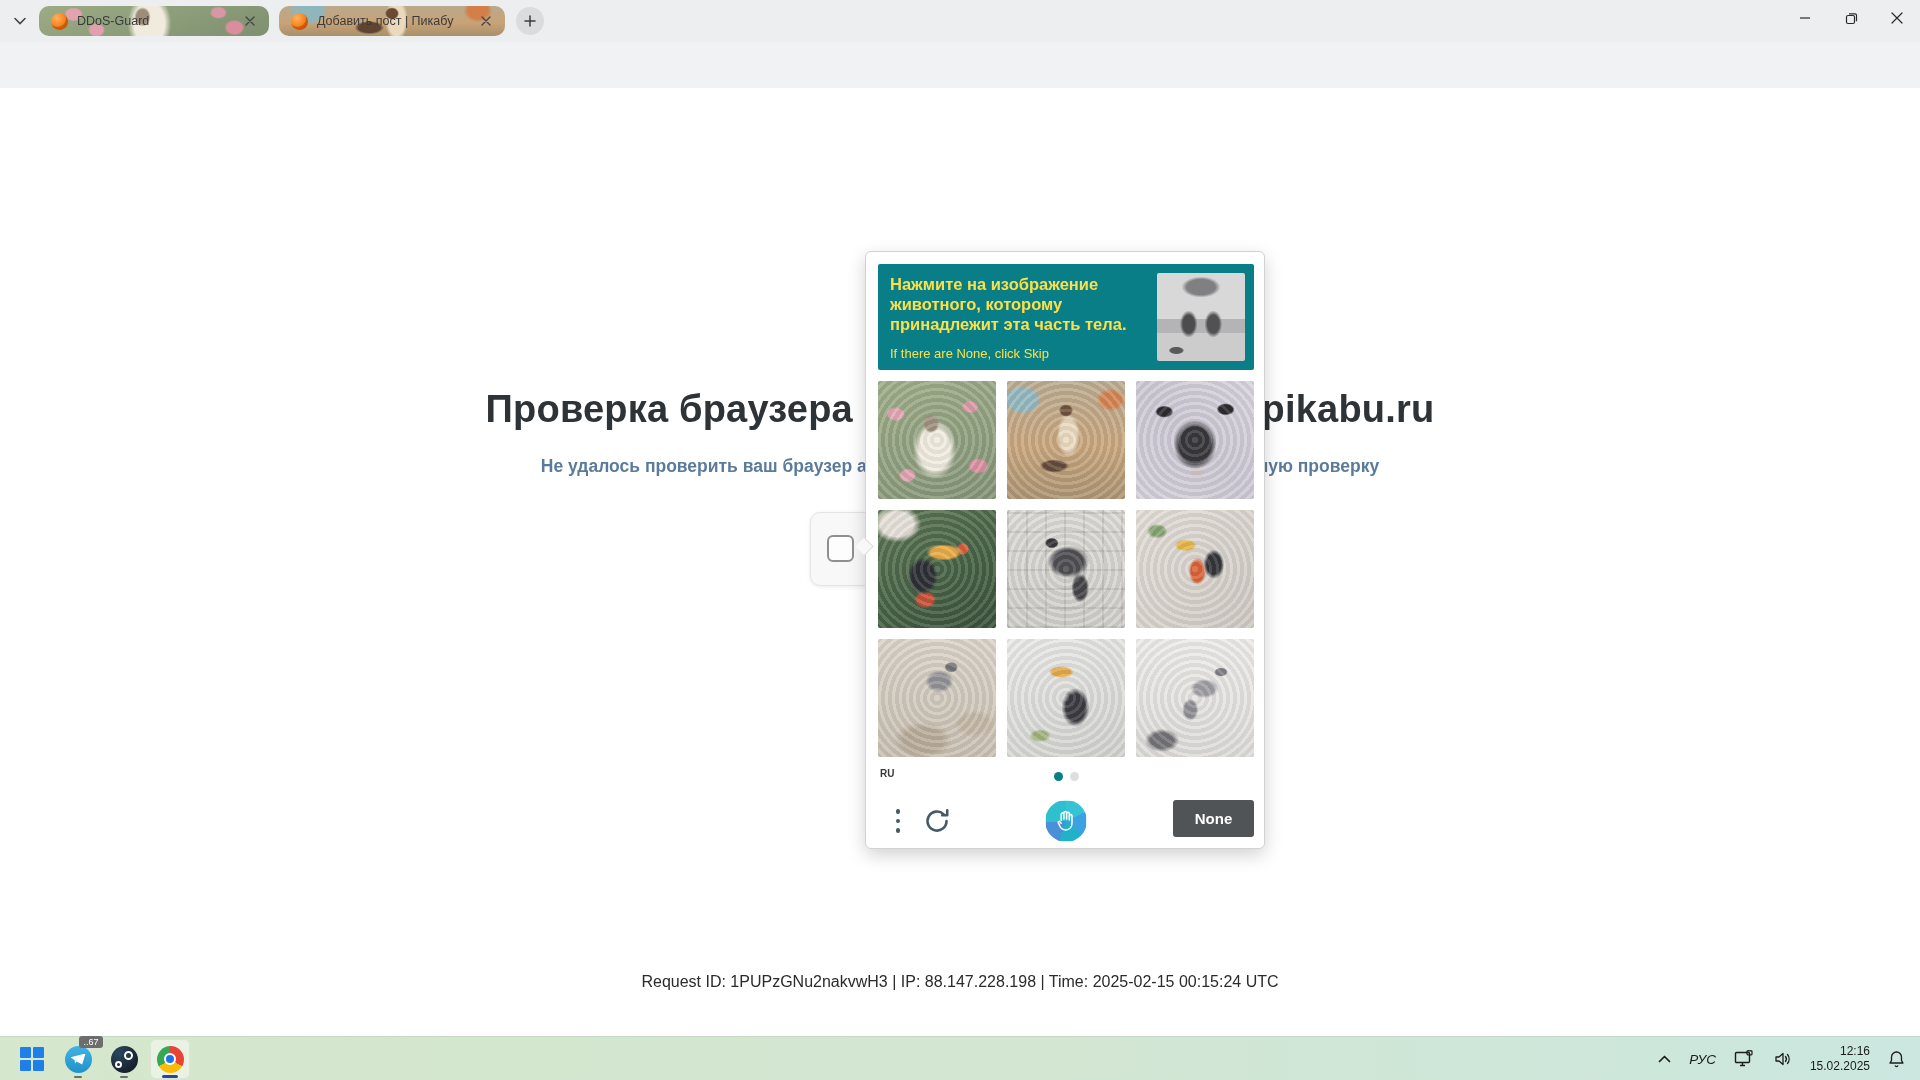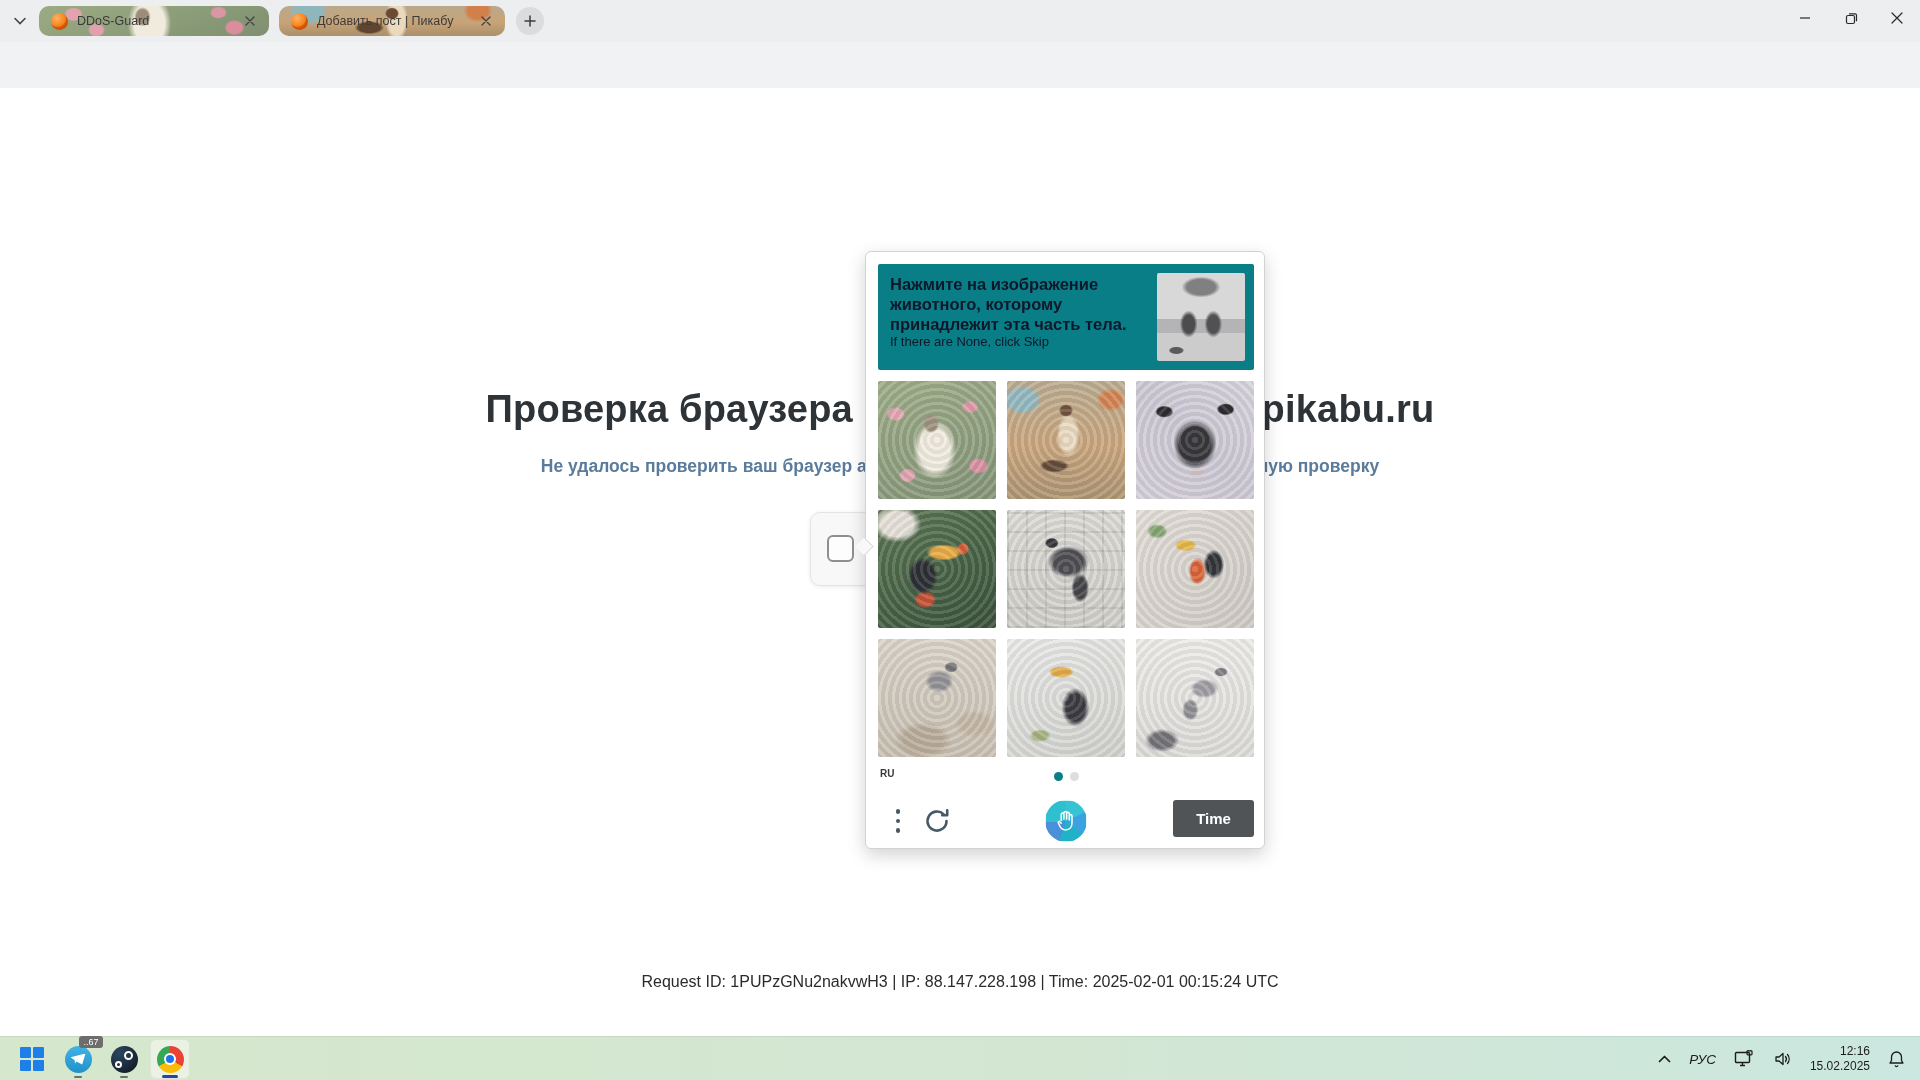--- a/index.html
+++ b/index.html
@@ -46,23 +46,23 @@
   .request-line { position:absolute; left:0; top:885px; width:1920px; text-align:center; font-size:16px; color:#2b2b2b; }
 
   
   .cb-card { position:absolute; left:810px; top:424px; width:74px; height:74px; background:#f8f8f8; border:1px solid #e4e4e4; border-radius:10px; box-shadow:0 1px 4px rgba(0,0,0,.08); z-index:4; }
   .cb-arrow { position:absolute; left:858px; top:452px; width:13px; height:13px; background:#f8f8f8; border-top:1px solid #dcdcdc; border-right:1px solid #dcdcdc; transform:rotate(45deg); z-index:6; }
   .cb-box { position:absolute; left:827px; top:447px; width:27px; height:27px; background:#fdfdfd; border:2px solid #8f8f8f; border-radius:6px; z-index:5; }
 
   
   .captcha { position:absolute; left:865px; top:163px; width:400px; height:598px; background:#fff; border:1px solid #d2d2d2; border-radius:6px; box-shadow:0 6px 18px rgba(0,0,0,.18); z-index:5; }
   .cap-header { position:absolute; left:12px; top:12px; width:376px; height:106px; background:#0a7e87; border-radius:2px; padding:10px 12px; }
-  .cap-text { width:258px; color:#0f172a; }
+  .cap-text { width:258px; color:#fde047; }
   .cap-instruction { font-size:16.5px; font-weight:bold; line-height:1.22; }
-  .cap-hint { font-size:13px; margin-top:0; }
+  .cap-hint { font-size:13px; margin-top:12px; }
   .cap-ref { position:absolute; right:9px; top:9px; width:88px; height:88px; border-radius:2px;
     background:
       radial-gradient(13px 20px at 36% 58%, #4c4c4e 0 45%, rgba(76,76,78,0) 68%),
       radial-gradient(13px 20px at 64% 58%, #515153 0 45%, rgba(81,81,83,0) 68%),
       radial-gradient(26px 14px at 50% 16%, #808082 0 55%, rgba(128,128,130,0) 75%),
       radial-gradient(10px 5px at 22% 88%, #5a5a5c 0 60%, rgba(90,90,92,0) 78%),
       linear-gradient(180deg, #d8d8d8 0 52%, #b4b4b6 52% 68%, #cccccc 68% 100%); }
   .cap-grid { position:absolute; left:12px; top:129px; width:376px; display:grid; grid-template-columns:repeat(3,118px); grid-auto-rows:118px; gap:11px; }
   .tile { border-radius:2px; position:relative; overflow:hidden; }
   .tile::after { content:""; position:absolute; inset:0; background:repeating-radial-gradient(circle at 50% 50%, rgba(255,255,255,.16) 0 3px, rgba(110,110,130,.10) 3px 7px); }
@@ -278,25 +278,25 @@
         <svg width="28" height="28" viewBox="0 0 28 28">
             <path d="M23.5 14 a9.5 9.5 0 1 1 -2.8 -6.7" fill="none" stroke="#455a64" stroke-width="2.6" stroke-linecap="round"></path>
             <path d="M24.2 3.2 v5 h-5" fill="none" stroke="#455a64" stroke-width="2.6" stroke-linecap="round" stroke-linejoin="round"></path>
           </svg>
       </div>
       <div class="cap-logo">
         <svg width="24" height="24" viewBox="0 0 24 24">
             <path d="M7.2 11.5 V5.4 a1.35 1.35 0 0 1 2.7 0 V10 M9.9 10 V3.9 a1.35 1.35 0 0 1 2.7 0 V10 M12.6 10 V4.7 a1.35 1.35 0 0 1 2.7 0 V11 M15.3 11 V6.9 a1.35 1.35 0 0 1 2.7 0 V14 c0 4.2 -2.6 6.9 -6.3 6.9 c-3.2 0 -4.9 -1.6 -5.8 -3.6 L4.3 13.7 c-.5 -.9 .8 -1.8 1.5 -1 l1.4 1.5" fill="none" stroke="#ffffff" stroke-width="1.5" stroke-linecap="round" stroke-linejoin="round"></path>
           </svg>
       </div>
-      <button class="skip-btn">Time</button>
-    </div>
-  </div>
-
-  <div class="request-line">Request ID: 1PUPzGNu2nakvwH3 | IP: 88.147.228.198 | Time: 2025-02-01 00:15:24 UTC</div>
+      <button class="skip-btn">None</button>
+    </div>
+  </div>
+
+  <div class="request-line">Request ID: 1PUPzGNu2nakvwH3 | IP: 88.147.228.198 | Time: 2025-02-15 00:15:24 UTC</div>
 </div>
 
 <div class="taskbar">
   <div class="tb-left">
     <div class="tb-tile">
       <span class="win-logo">
           <i></i>
           <i></i>
           <i></i>
           <i></i>

